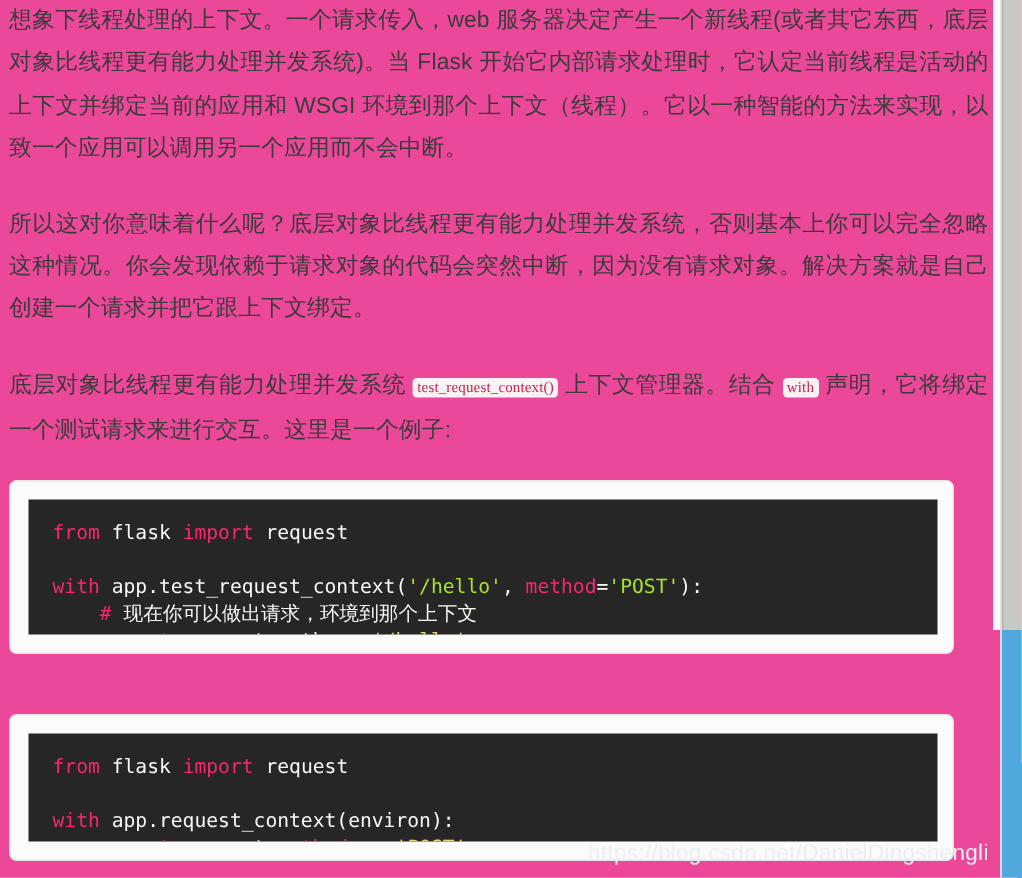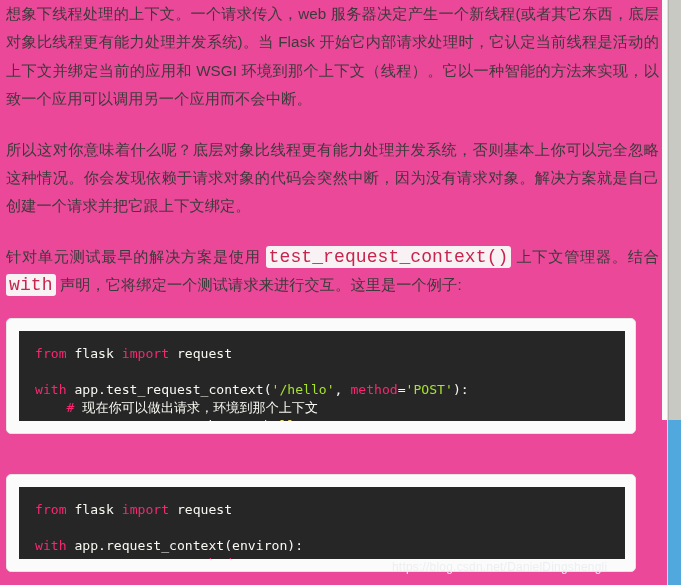--- a/index.html
+++ b/index.html
@@ -33,22 +33,22 @@
     line-height: 28.4px;
     color: #3b3b3b;
     letter-spacing: 0.1px;
     text-align: justify;
     text-justify: inter-ideograph;
   }
 
   .para-gap { height: 22px; }
 
   code.inline {
-    font-family: Liberation Mono, monospace;
-    font-size: 18px;
+    font-family: Liberation Serif, serif;
+    font-size: 10px;
     color: #c7254e;
     background: #f9f2f4;
     padding: 1px 3px;
     border-radius: 3px;
     white-space: nowrap;
   }
 
   .codewrap {
     background: #fbfbfb;
     border: 1px solid #e4e4e4;
@@ -125,41 +125,41 @@
     width: 5px;
     height: 420px;
     background: #fafafa;
   }
 
   #watermark {
     position: absolute;
     left: 392px;
     top: 560px;
     font-family: "Liberation Sans", sans-serif;
-    font-size: 12px;
+    font-size: 15px;
     letter-spacing: 0.2px;
     color: #eceff1;
     white-space: nowrap;
     user-select: none;
   }
 </style>
 </head>
 <body>
 
 <div id="page">
 
   <p class="para">想象下线程处理的上下文。一个请求传入，web 服务器决定产生一个新线程(或者其它东西，底层对象比线程更有能力处理并发系统)。当 Flask 开始它内部请求处理时，它认定当前线程是活动的上下文并绑定当前的应用和 WSGI 环境到那个上下文（线程）。它以一种智能的方法来实现，以致一个应用可以调用另一个应用而不会中断。</p>
 
   <div class="para-gap"></div>
 
   <p class="para">所以这对你意味着什么呢？底层对象比线程更有能力处理并发系统，否则基本上你可以完全忽略这种情况。你会发现依赖于请求对象的代码会突然中断，因为没有请求对象。解决方案就是自己创建一个请求并把它跟上下文绑定。</p>
 
   <div class="para-gap"></div>
 
-  <p class="para"><span>针对单元测试最早的解决方案是使用 </span><code class="inline">test_request_context()</code><span> 上下文管理器。结合 </span><code class="inline">with</code><span> 声明，它将绑定一个测试请求来进行交互。这里是一个例子:</span></p>
+  <p class="para"><span>底层对象比线程更有能力处理并发系统 </span><code class="inline">test_request_context()</code><span> 上下文管理器。结合 </span><code class="inline">with</code><span> 声明，它将绑定一个测试请求来进行交互。这里是一个例子:</span></p>
 
   <div class="codewrap block1">
     <pre class="code b1"><span class="tok-kw">from</span> <span class="tok-name">flask</span> <span class="tok-kw">import</span> <span class="tok-name">request</span>
 
 <span class="tok-kw">with</span> <span class="tok-name">app.test_request_context(</span><span class="tok-strg">'/hello'</span><span class="tok-name">, </span><span class="tok-attr">method</span><span class="tok-name">=</span><span class="tok-strg">'POST'</span><span class="tok-name">):</span>
     <span class="tok-hash">#</span> <span class="tok-comment">现在你可以做出请求，环境到那个上下文</span>
     <span class="tok-kw">assert</span> <span class="tok-name">request.path</span> <span class="tok-op">==</span> <span class="tok-str">'/hello'</span>
        </pre>
   </div>
 

